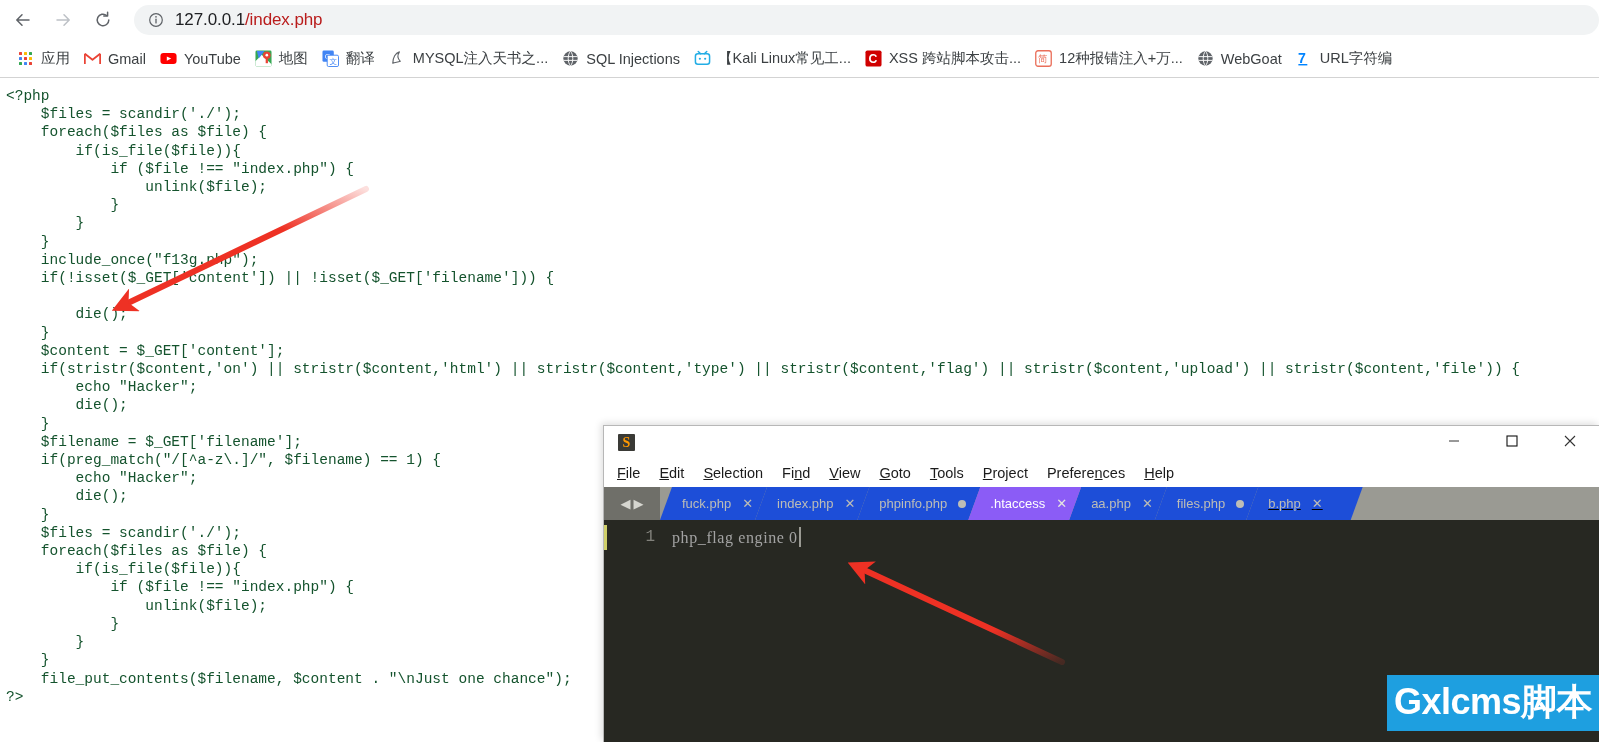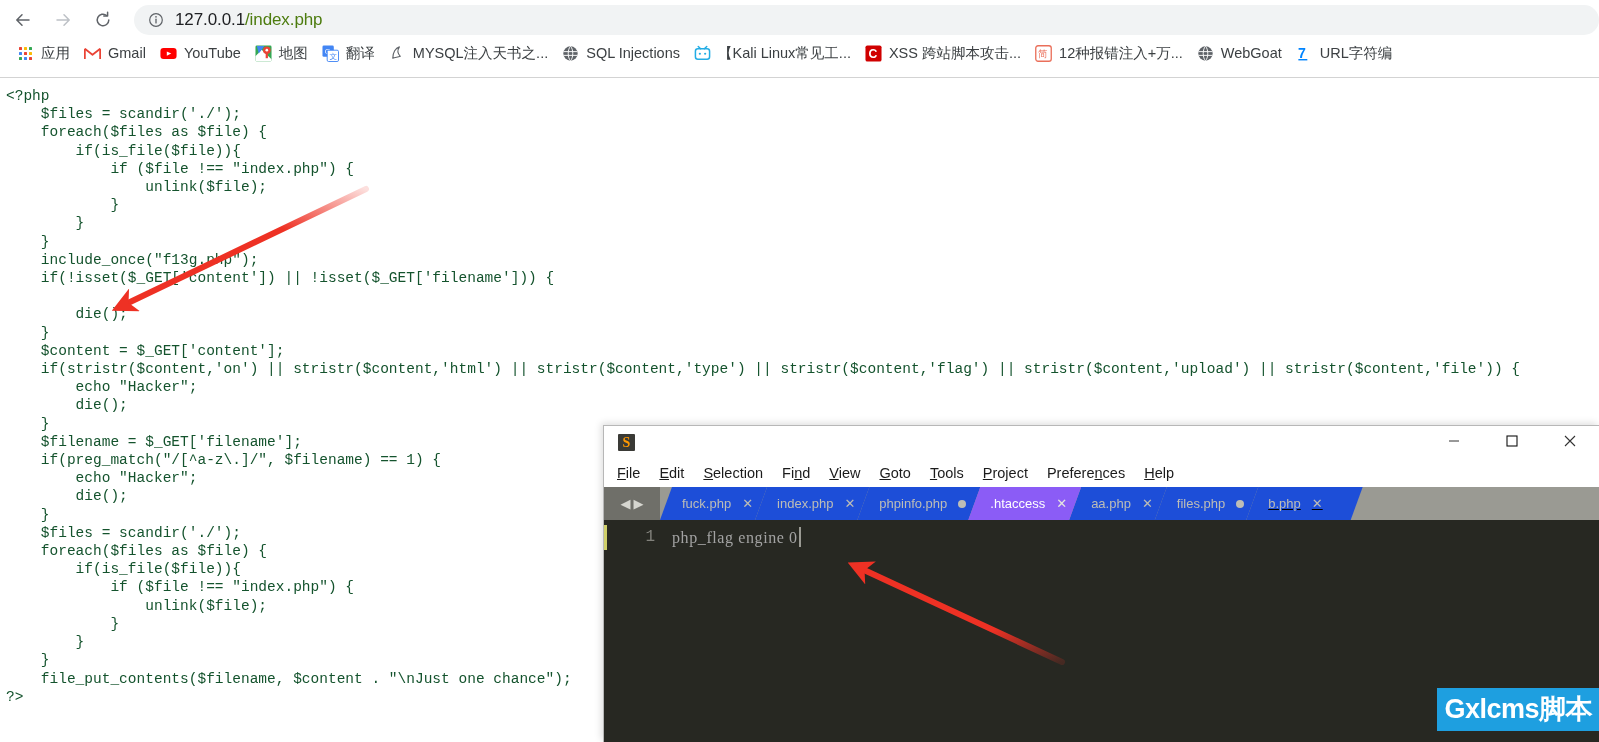--- a/index.html
+++ b/index.html
@@ -56,29 +56,29 @@
     max-width: 1520px;
   }
   #info-icon { flex: none; margin-right: 11px; display:flex; align-items:center;}
   #url-text {
     font-size: 17px;
     color: #202124;
     letter-spacing: -0.1px;
     white-space: nowrap;
     font-family: "Liberation Sans", sans-serif;
   }
-  #url-text .path { color: #4d7c0f; }
+  #url-text .path { color: #b91c1c; }
 
   
   #bookmarks {
     position: absolute;
     left: 0; top: 40px;
     width: 1599px; height: 37px;
     display: flex;
-    align-items: flex-start;
+    align-items: center;
     padding-left: 10px;
     box-sizing: border-box;
     overflow: hidden;
   }
   .bookmark {
     display: flex;
     align-items: center;
     height: 26px;
     padding: 0 7px;
     border-radius: 4px;
@@ -309,21 +309,21 @@
   #watermark {
     position: absolute;
     right: 0px;
     bottom: 11px;
     background: #1e9fe0;
     padding: 3px 7px 4px 7px;
     z-index: 60;
   }
   #watermark span {
     font-family: "Liberation Sans", sans-serif;
-    font-size: 27px;
+    font-size: 36px;
     font-weight: bold;
     color: #ffffff;
     letter-spacing: -0.5px;
     white-space: nowrap;
     text-align: right;
   }
 </style>
 </head>
 <body>
 

